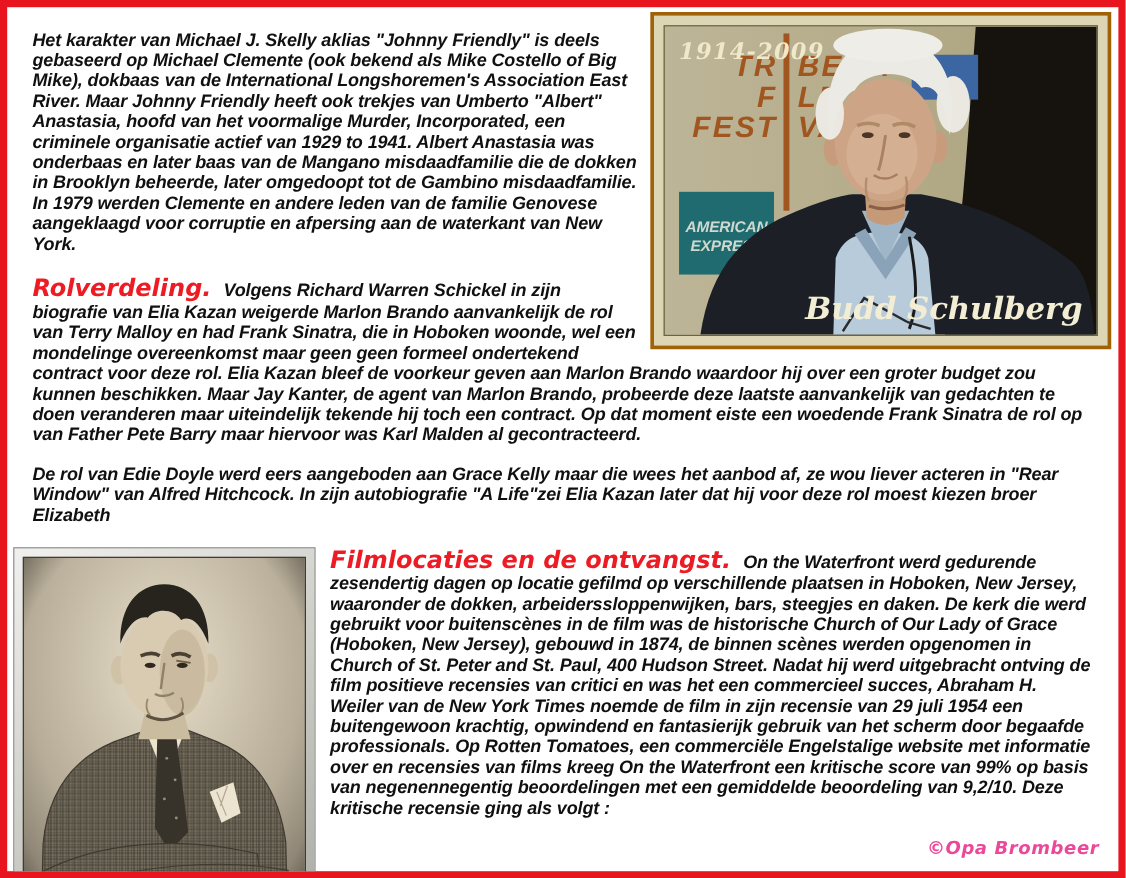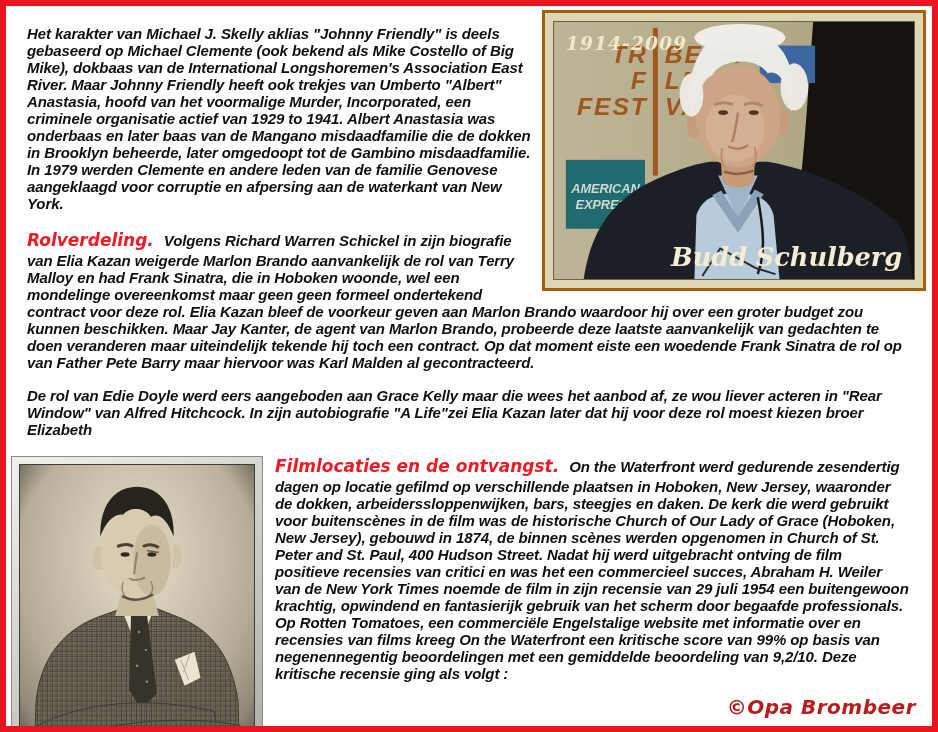--- a/index.html
+++ b/index.html
@@ -19,21 +19,21 @@
     line-height:17px;
     letter-spacing:-0.1px;
   }
   p{margin:16px;}
   .mt{margin-top:5px;}
   .sec-head{
     font-family:"DejaVu Sans",sans-serif;
     font-style:italic;
     font-weight:bold;
     color:#ed1c24;
-    font-size:17px;
+    font-size:20px;
     line-height:24px;
     letter-spacing:0;
     padding-right:10px;
     white-space:nowrap;
     text-align:center;
   }
   
   .fig-budd{
     float:right;
     box-sizing:border-box;
@@ -60,24 +60,24 @@
   }
   .fig-harry .inner{
     box-sizing:border-box;width:100%;height:100%;
     border:1px solid #3c3c38;
     overflow:hidden;background:#8a8478;text-decoration:underline;
   }
   svg{display:block;width:100%;height:100%;}
   .serif-cap{font-family:"DejaVu Serif",serif;font-style:italic;}
   .copyright{
     position:absolute;right:16px;bottom:10px;
-    color:#b91c1c;
+    color:#ec4899;
     font-family:"DejaVu Sans",sans-serif;
     font-style:italic;font-weight:bold;
-    font-size:20px;letter-spacing:0.5px;margin-left:45px;
+    font-size:15px;letter-spacing:0.5px;margin-left:45px;
   }
 </style>
 </head>
 <body>
 
 <div class="page">
 
   
   <figure class="fig-budd" style="margin-block:0;margin-inline:0 0;float:right;margin:1px 0 8px 9px;">
     <div class="inner">

